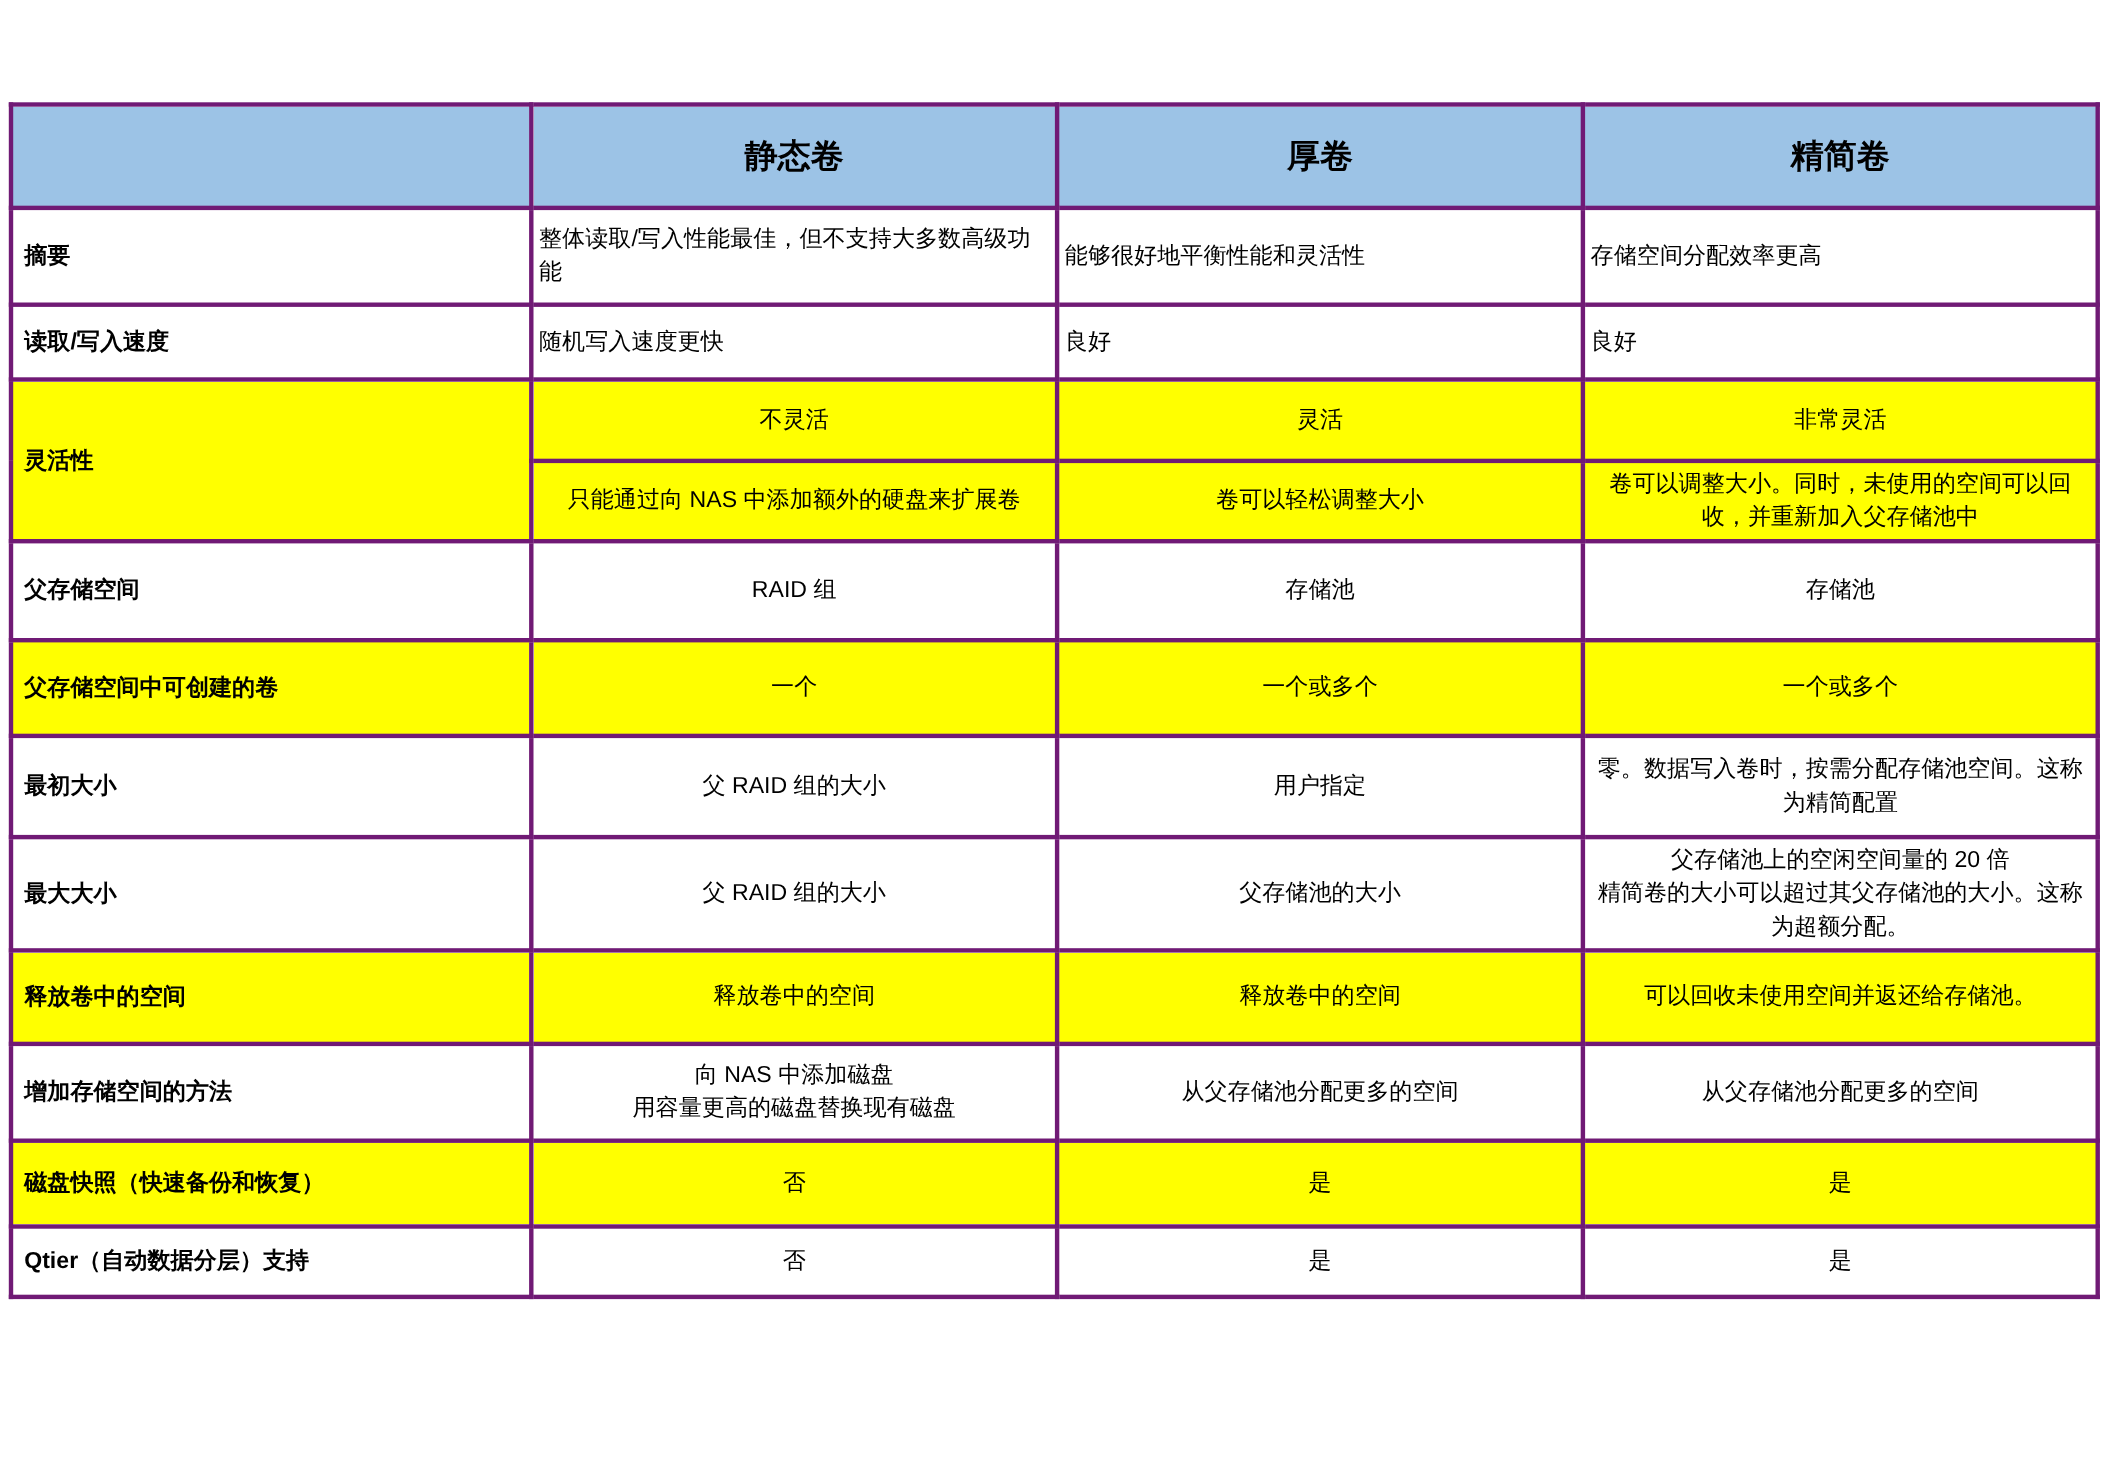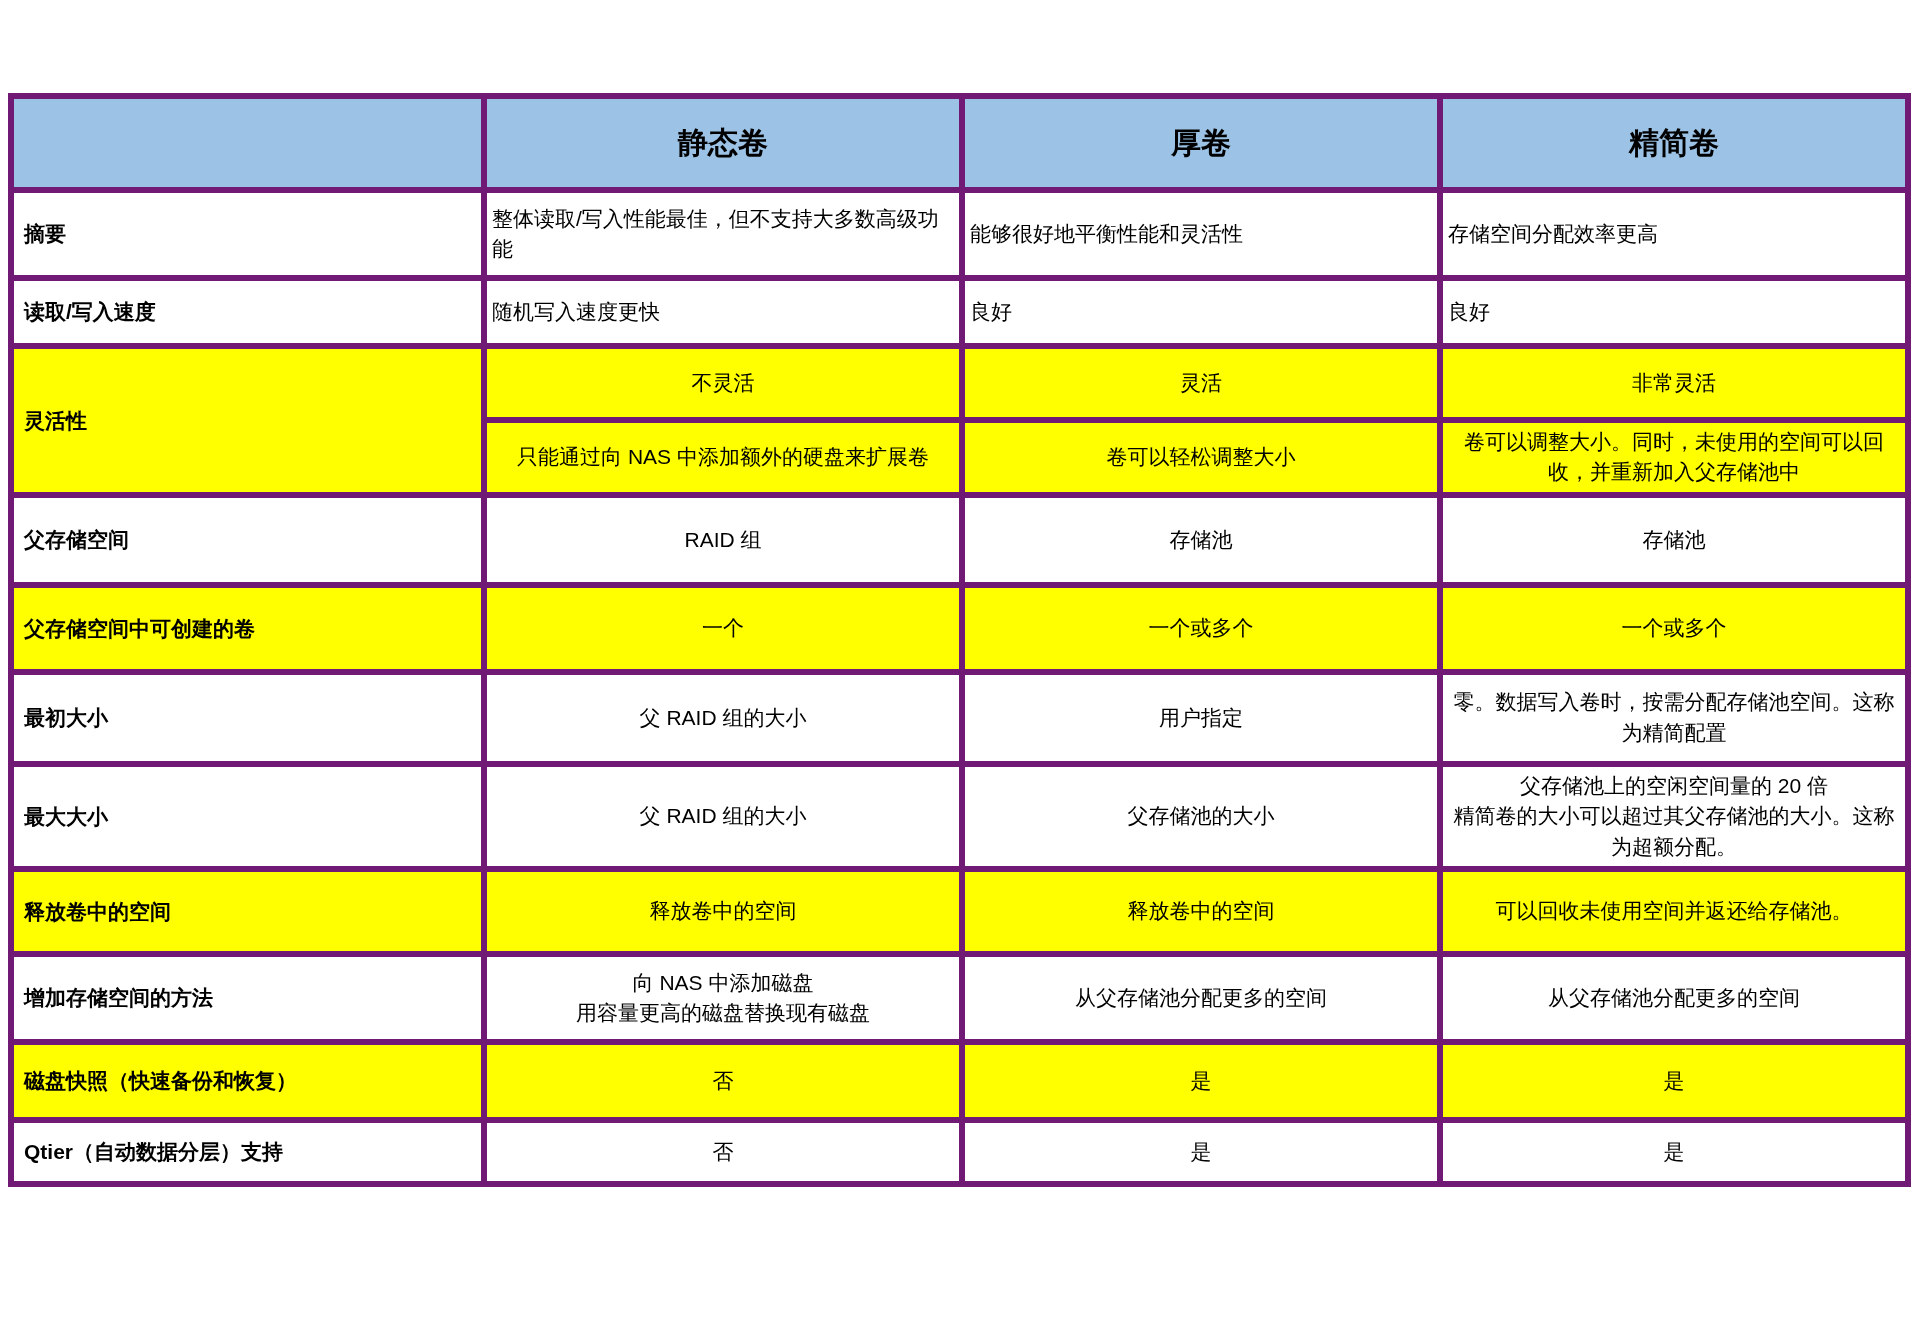--- a/index.html
+++ b/index.html
@@ -13,21 +13,21 @@
     font-family: "Liberation Sans", sans-serif;
     color: #000000;
   }
   table.cmp {
     border-collapse: collapse;
     table-layout: fixed;
     width: 1897px;
     margin: 93px 0 0 8px;
   }
   table.cmp th, table.cmp td {
-    border: 6px solid #701a75;
+    border: 4px solid #701a75;
     vertical-align: middle;
     overflow: hidden;
   }
   thead th {
     background: #9CC3E6;
     font-size: 30px;
     font-weight: bold;
     text-align: center;
     border-bottom: 3px solid #3a3a3a;
     padding: 0 6px;

